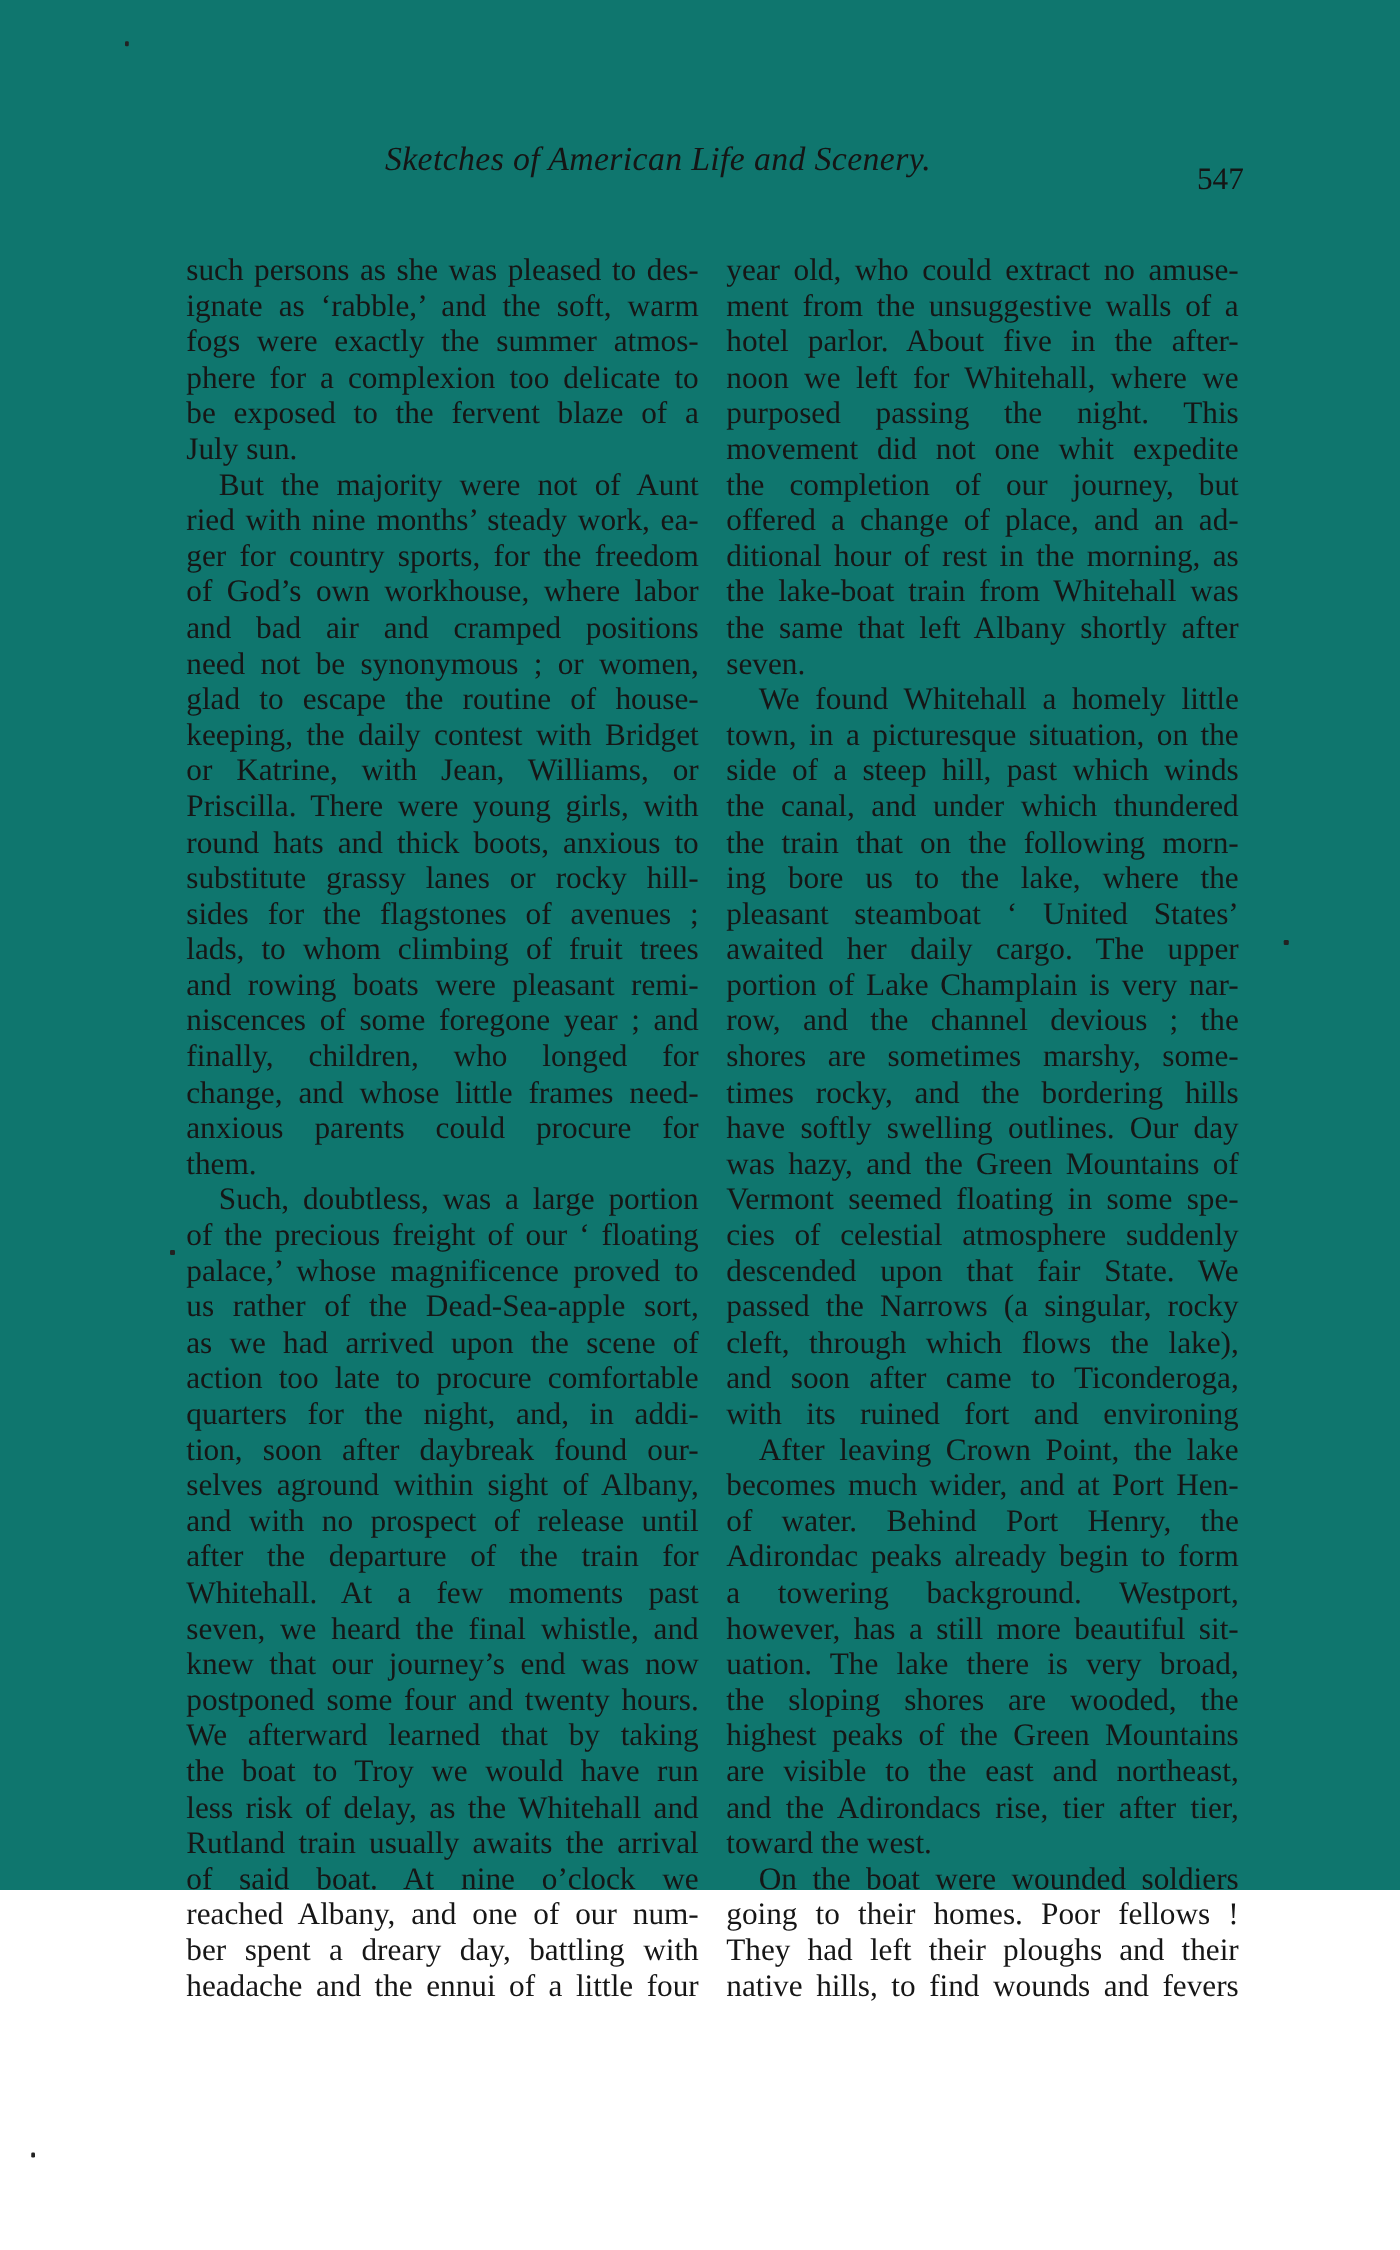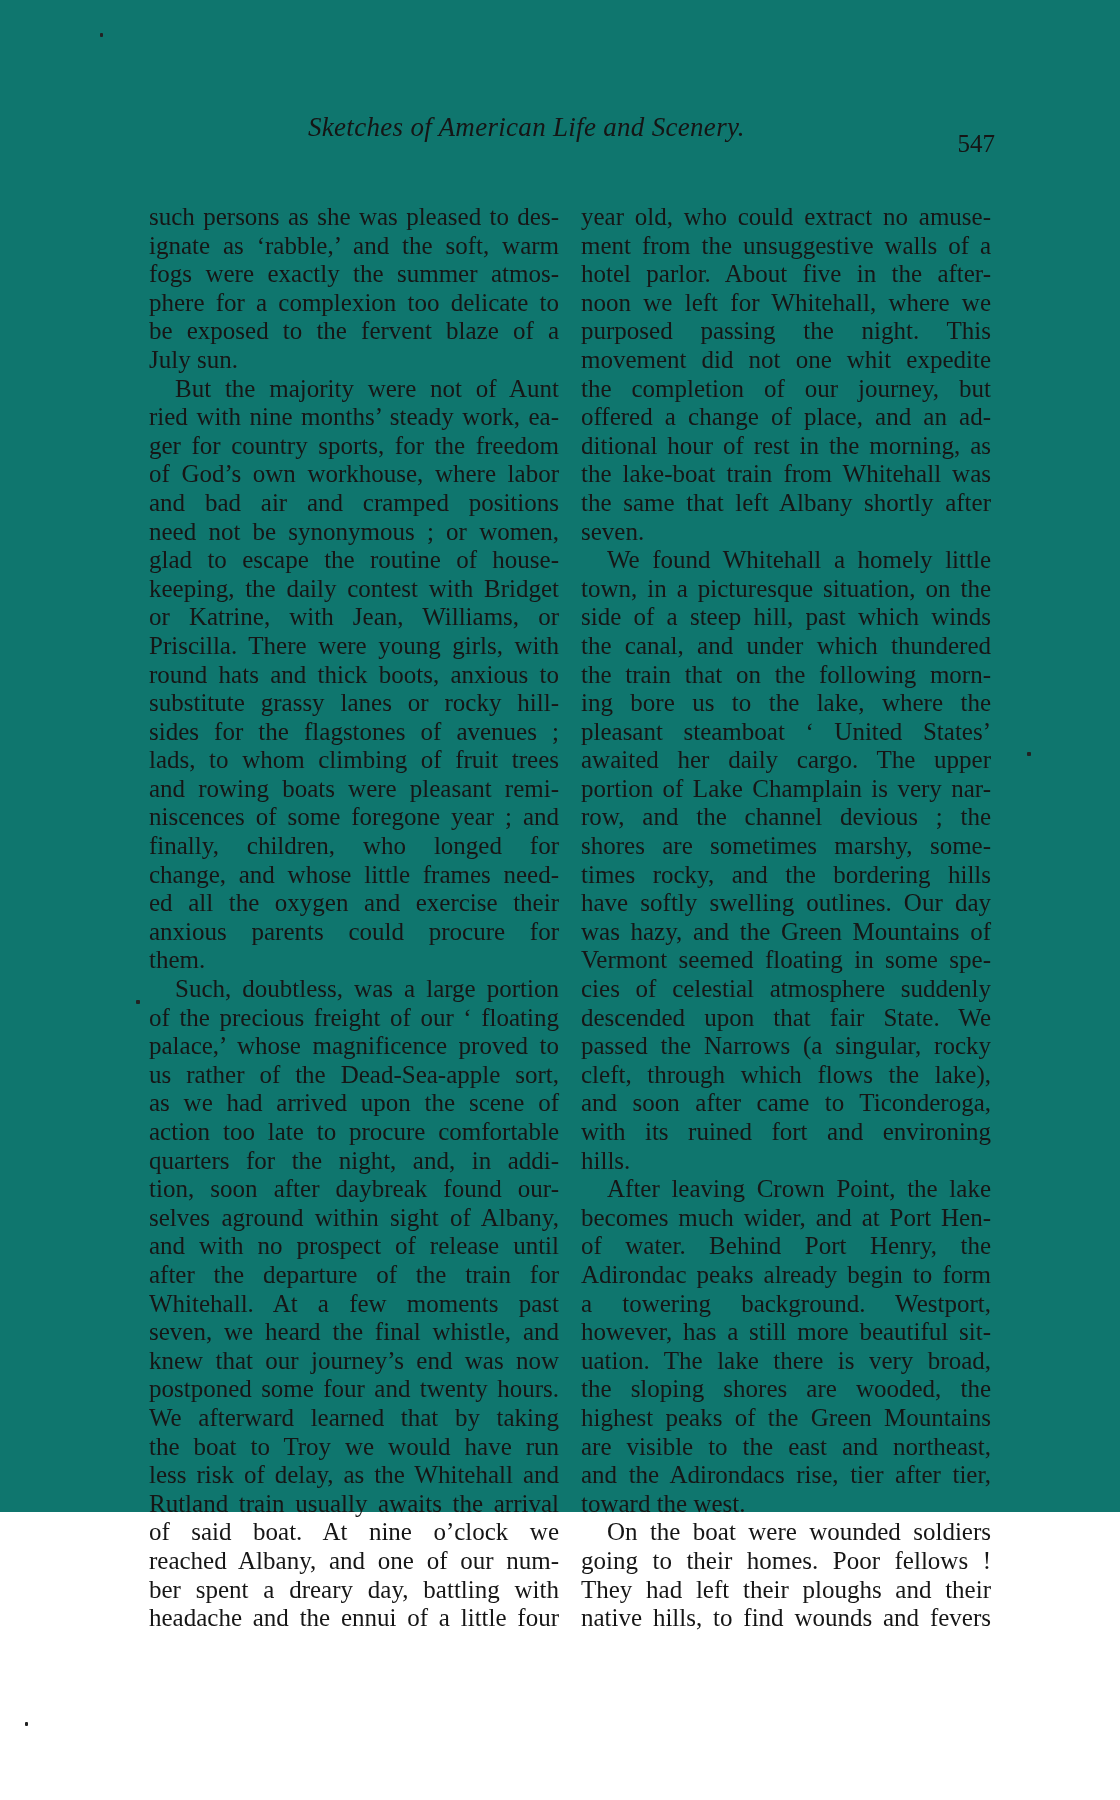--- a/index.html
+++ b/index.html
@@ -108,21 +108,20 @@
       <span class="line">or Katrine, with Jean, Williams, or</span>
       <span class="line">Priscilla.  There were young girls, with</span>
       <span class="line">round hats and thick boots, anxious to</span>
       <span class="line">substitute grassy lanes or rocky hill-</span>
       <span class="line">sides for the flagstones of avenues ;</span>
       <span class="line">lads, to whom climbing of fruit trees</span>
       <span class="line">and rowing boats were pleasant remi-</span>
       <span class="line">niscences of some foregone year ; and</span>
       <span class="line">finally, children, who longed for</span>
       <span class="line">change, and whose little frames need-</span>
-      <span class="line">ed all the oxygen and exercise their</span>
       <span class="line">anxious parents could procure for</span>
       <span class="line last">them.</span>
       <span class="line indent">Such, doubtless, was a large portion</span>
       <span class="line">of the precious freight of our ‘ floating</span>
       <span class="line">palace,’ whose magnificence proved to</span>
       <span class="line">us rather of the Dead-Sea-apple sort,</span>
       <span class="line">as we had arrived upon the scene of</span>
       <span class="line">action too late to procure comfortable</span>
       <span class="line">quarters for the night, and, in addi-</span>
       <span class="line">tion, soon after daybreak found our-</span>
@@ -169,21 +168,20 @@
       <span class="line">times rocky, and the bordering hills</span>
       <span class="line">have softly swelling outlines.  Our day</span>
       <span class="line">was hazy, and the Green Mountains of</span>
       <span class="line">Vermont seemed floating in some spe-</span>
       <span class="line">cies of celestial atmosphere suddenly</span>
       <span class="line">descended upon that fair State.  We</span>
       <span class="line">passed the Narrows (a singular, rocky</span>
       <span class="line">cleft, through which flows the lake),</span>
       <span class="line">and soon after came to Ticonderoga,</span>
       <span class="line">with its ruined fort and environing</span>
-      <span class="line last">hills.</span>
       <span class="line indent">After leaving Crown Point, the lake</span>
       <span class="line">becomes much wider, and at Port Hen-</span>
       <span class="line">of water.  Behind Port Henry, the</span>
       <span class="line">Adirondac peaks already begin to form</span>
       <span class="line">a towering background.  Westport,</span>
       <span class="line">however, has a still more beautiful sit-</span>
       <span class="line">uation.  The lake there is very broad,</span>
       <span class="line">the sloping shores are wooded, the</span>
       <span class="line">highest peaks of the Green Mountains</span>
       <span class="line">are visible to the east and northeast,</span>

